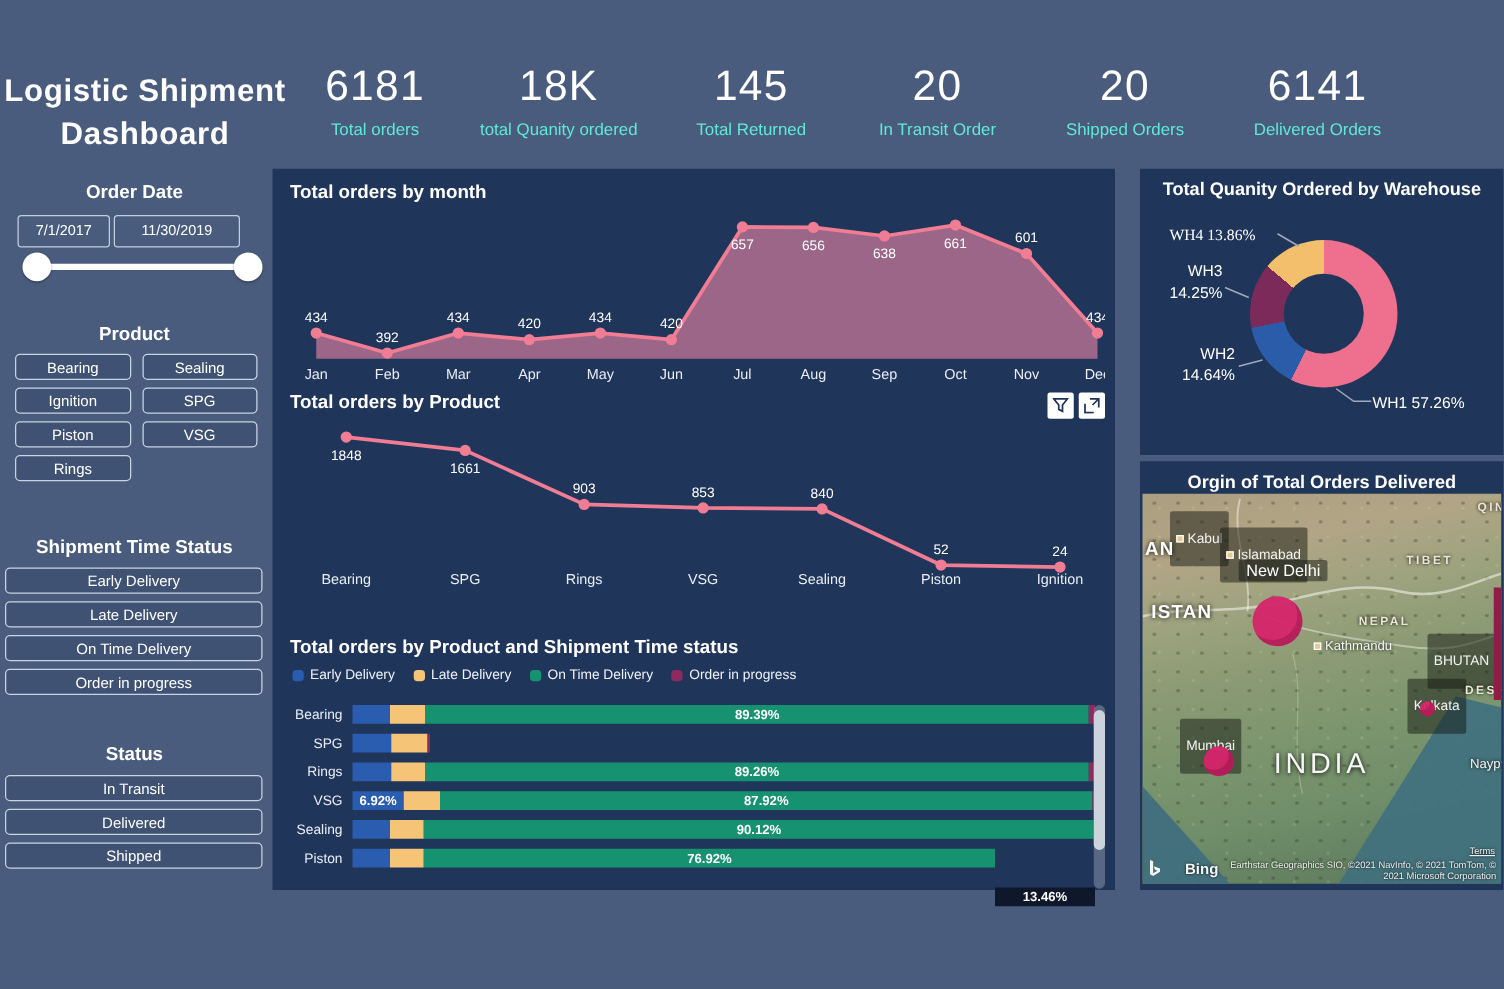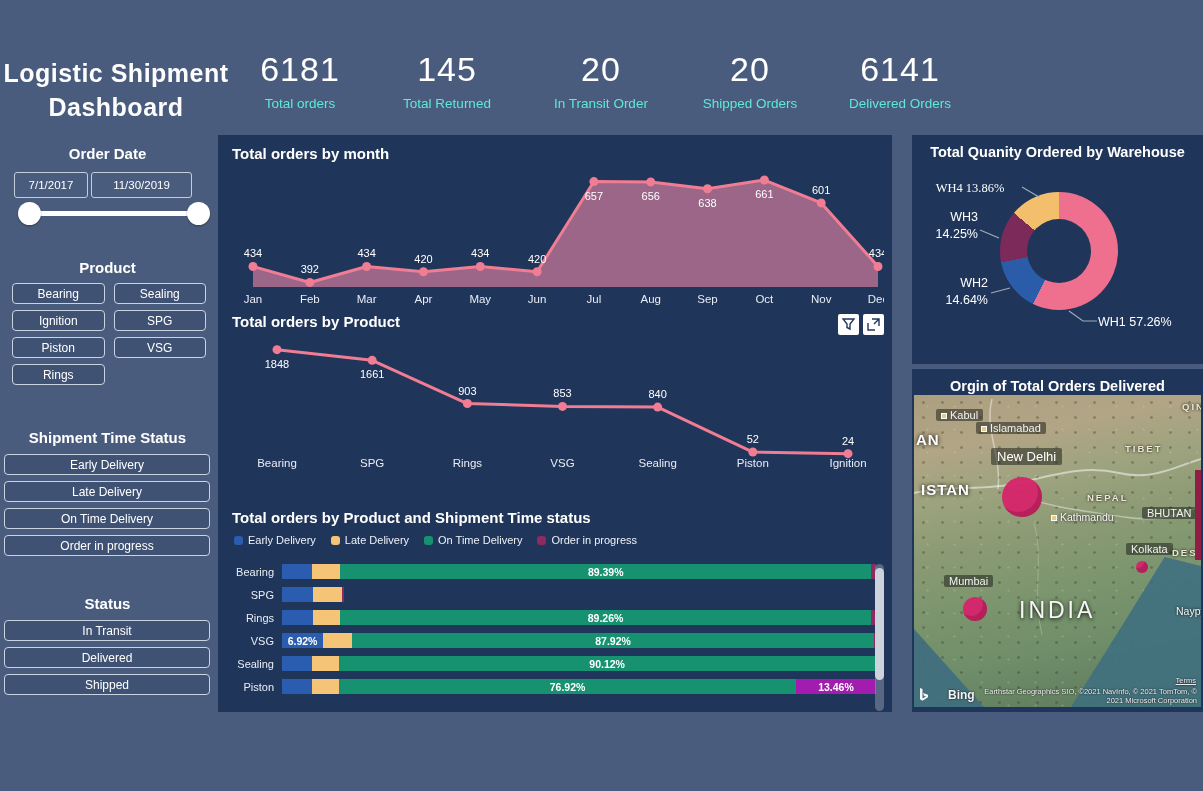--- a/index.html
+++ b/index.html
@@ -69,21 +69,21 @@
     background-image:
       radial-gradient(rgba(42,52,30,.33) 1.2px, transparent 1.9px),
       radial-gradient(rgba(235,230,205,.16) 1px, transparent 1.6px),
       linear-gradient(168deg,#ac9f80 0%,#b2a585 16%,#9da37e 30%,#8a9a74 45%,#7c956e 60%,#6f8e69 76%,#627f60 92%,#5a7759 100%);
     background-size:19px 15px,27px 23px,100% 100%;}
   .sea-sw{position:absolute;left:0;bottom:0;width:70px;height:78px;background:#3f6e7e;
           clip-path:polygon(0 0,0 100%,100% 100%);opacity:.92;}
   .sea-se{position:absolute;right:0;bottom:0;width:130px;height:150px;background:#3f7080;
           clip-path:polygon(72% 0,100% 6%,100% 100%,0 100%,42% 42%);opacity:.9;}
   .ridges{position:absolute;left:0;top:0;}
-  .m-tag{position:absolute;background:rgba(20,24,18,.5);padding:0 5px;font-size:11px;color:#f2f2f2;border-radius:2px;white-space:nowrap;}
+  .m-tag{position:absolute;background:rgba(20,24,18,.5);padding:16px 5px;font-size:11px;color:#f2f2f2;border-radius:2px;white-space:nowrap;}
   .m-tag-lg{position:absolute;background:rgba(20,24,18,.5);padding:1px 6px;font-size:13px;color:#fff;border-radius:2px;white-space:nowrap;}
   .m-city{position:absolute;font-size:10.5px;color:#f5f5f5;text-shadow:0 0 3px #000;white-space:nowrap;}
   .m-region{position:absolute;font-size:9.5px;font-weight:bold;letter-spacing:2px;color:#ece7d4;text-shadow:0 0 3px #000;white-space:nowrap;}
   .m-region-lg{position:absolute;font-size:15px;font-weight:bold;letter-spacing:1px;color:#fff;text-shadow:0 0 4px #000;white-space:nowrap;}
   .m-region-xl{position:absolute;font-size:23px;font-weight:normal;letter-spacing:3px;color:#f6f6f6;text-shadow:0 1px 4px #000;white-space:nowrap;margin-top:40px;}
   .mdot{display:inline-block;width:4px;height:4px;background:#e6c98f;border:1px solid #fff;margin-right:3px;vertical-align:middle;}
   .bub{position:absolute;border-radius:50%;background:#d6246b;opacity:.95;
        box-shadow:inset -4px -5px 0 rgba(130,10,60,.35);}
   .edge-strip{position:absolute;right:0;top:75px;width:6px;height:90px;background:#8f1d45;}
   .attr{position:absolute;left:4px;right:4px;bottom:2px;font-size:7.5px;line-height:9px;color:#eee;
@@ -99,20 +99,24 @@
 <div class="root">
 
   <div class="brand">
     <div>Logistic Shipment</div>
     <div>Dashboard</div>
   </div>
   <div class="kpis" id="kpis">
       <div class="kpi">
         <div class="kpi-v">6181</div>
         <div class="kpi-l">Total orders</div>
+      </div>
+      <div class="kpi">
+        <div class="kpi-v">18K</div>
+        <div class="kpi-l">total Quanity ordered</div>
       </div>
       <div class="kpi">
         <div class="kpi-v">145</div>
         <div class="kpi-l">Total Returned</div>
       </div>
       <div class="kpi">
         <div class="kpi-v">20</div>
         <div class="kpi-l">In Transit Order</div>
       </div>
       <div class="kpi">
@@ -304,21 +308,21 @@
             <div class="seg" style="width: 90.12%; background: rgb(23, 146, 112);">90.12%</div>
             <div class="seg" style="width: 0.2%; background: rgb(141, 42, 95);"></div>
           </div>
         </div>
         <div class="brow">
           <div class="blabel">Piston</div>
           <div class="btrack">
             <div class="seg" style="width: 5.1%; background: rgb(42, 92, 175);"></div>
             <div class="seg" style="width: 4.52%; background: rgb(245, 196, 118);"></div>
             <div class="seg" style="width: 76.92%; background: rgb(23, 146, 112);">76.92%</div>
-            <div class="seg" style="width: 13.46%; background: #a21caf;">13.46%</div>
+            <div class="seg" style="width: 13.46%; background: #0f172a; margin-top: 31px;">13.46%</div>
           </div>
         </div>
       </div>
     <div class="scroll">
       <div class="thumb"></div>
     </div>
   </div>
 
   <div class="panel" id="donutPanel">
     <div class="ctitle">Total Quanity Ordered by Warehouse</div>

